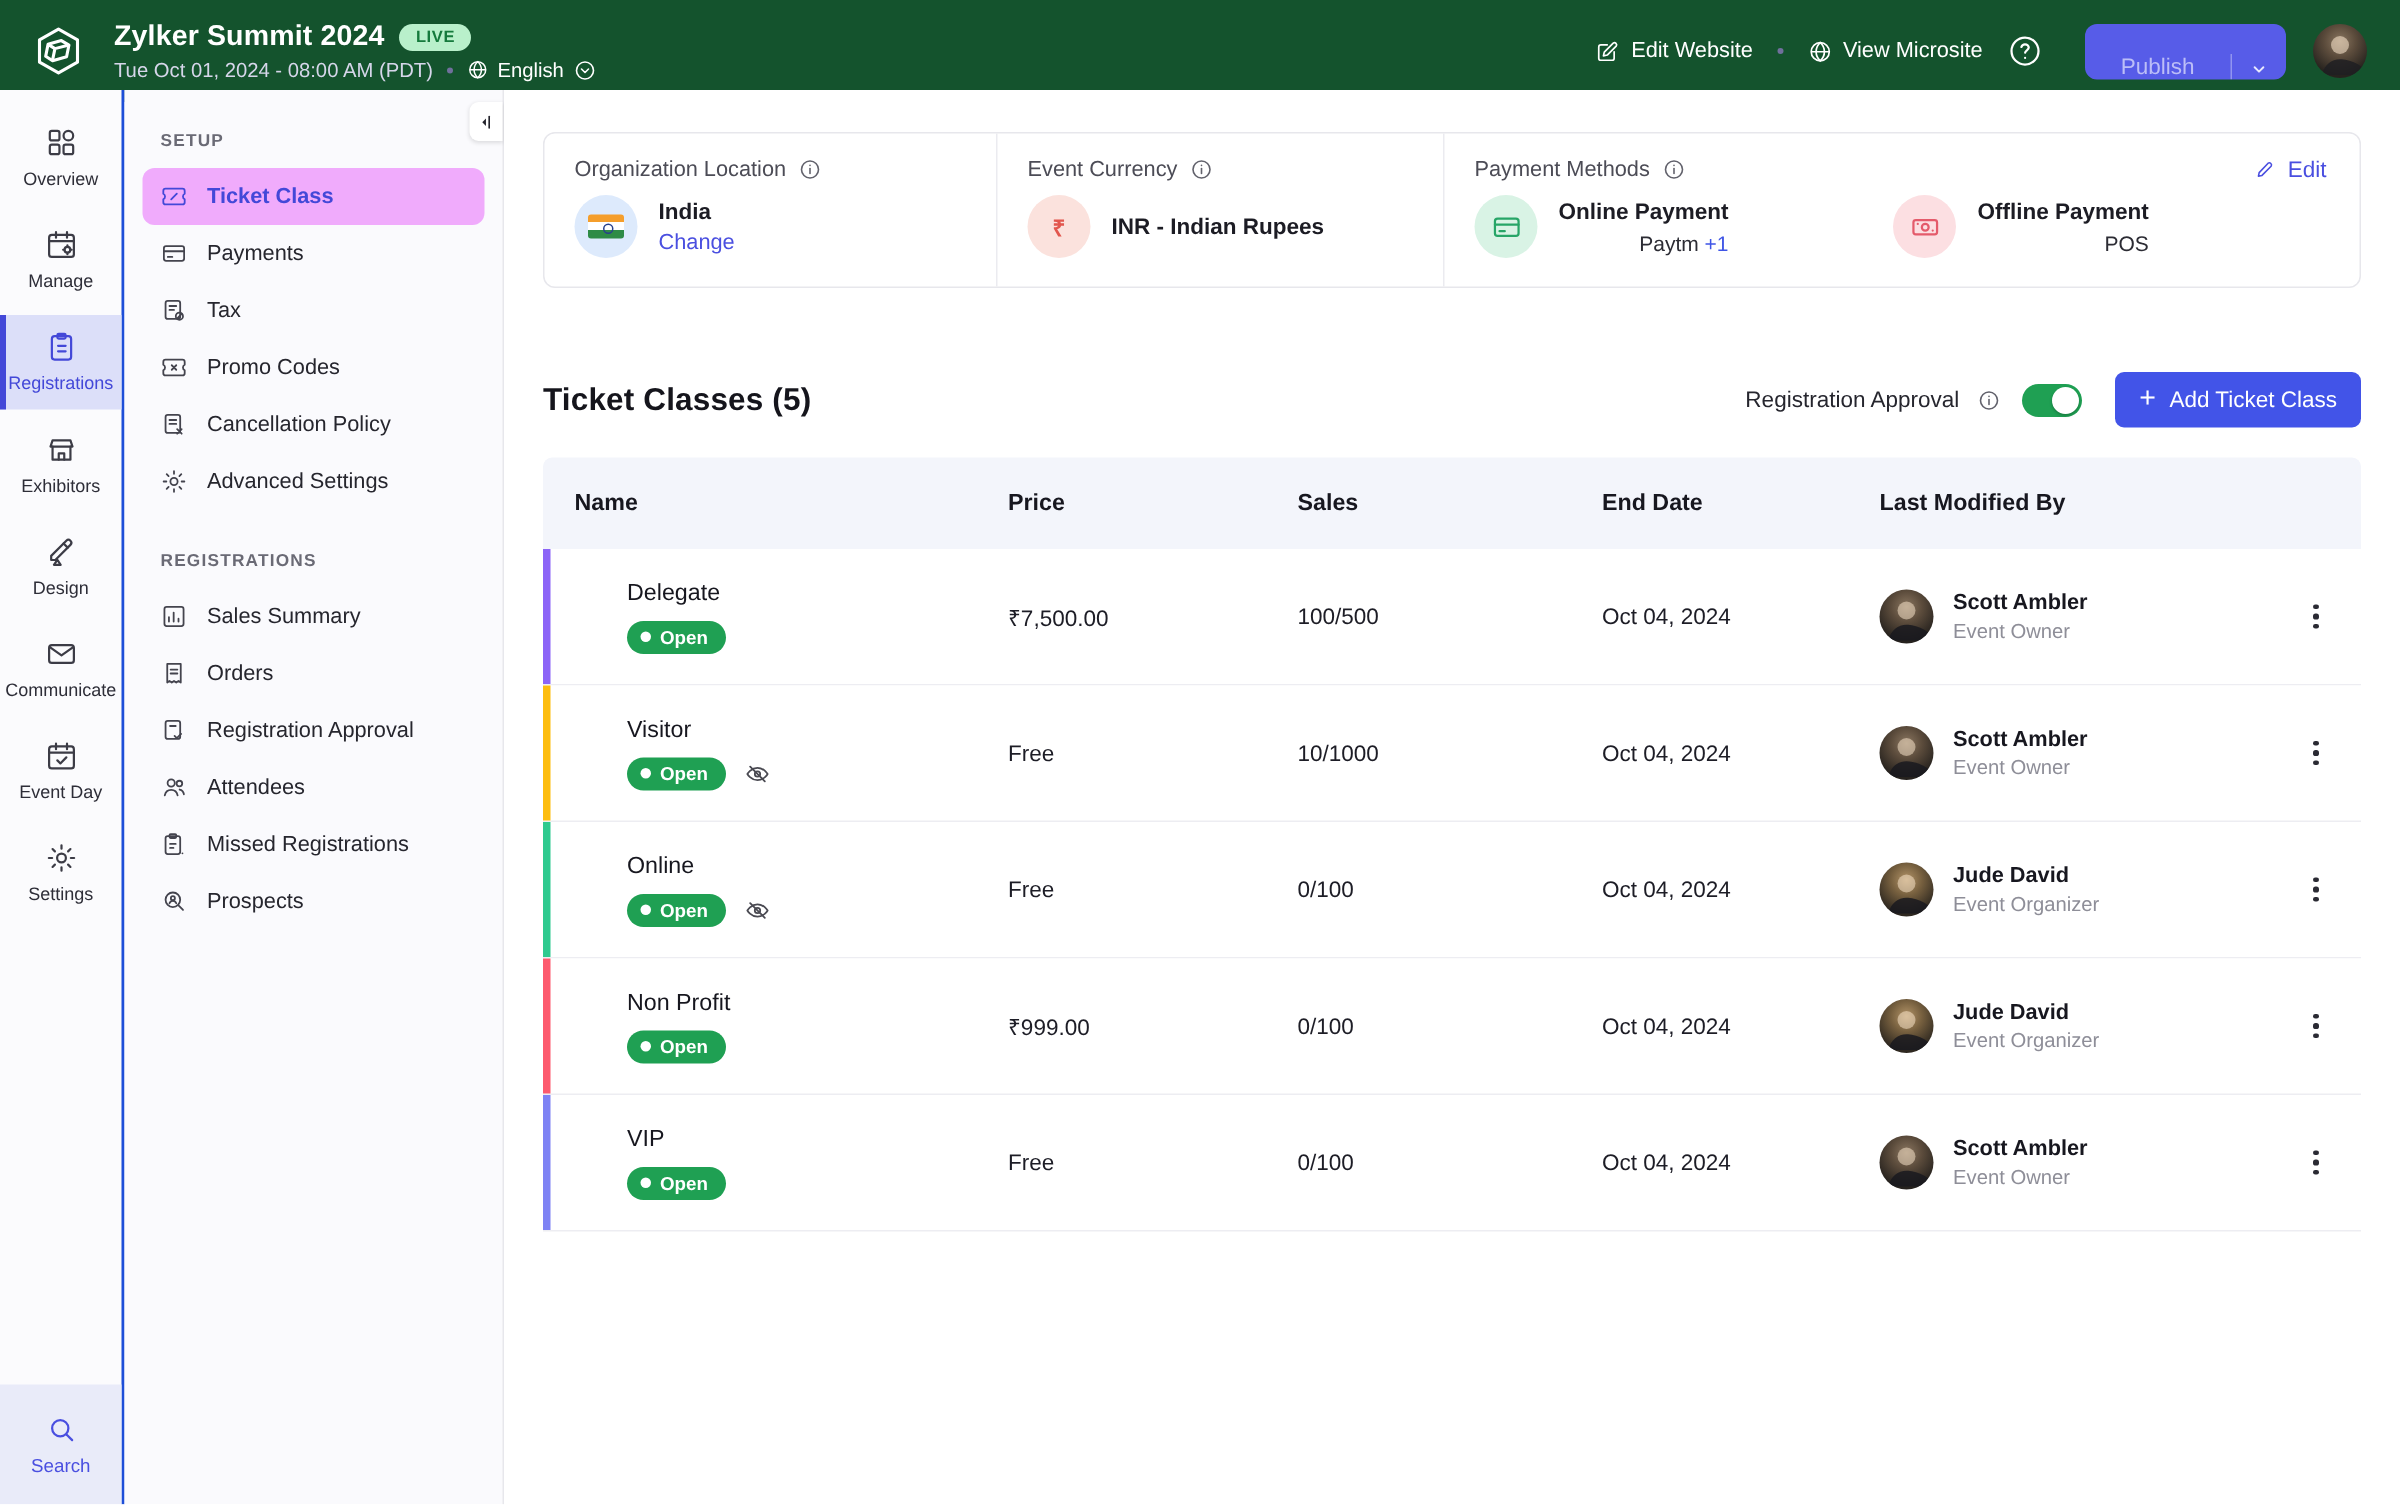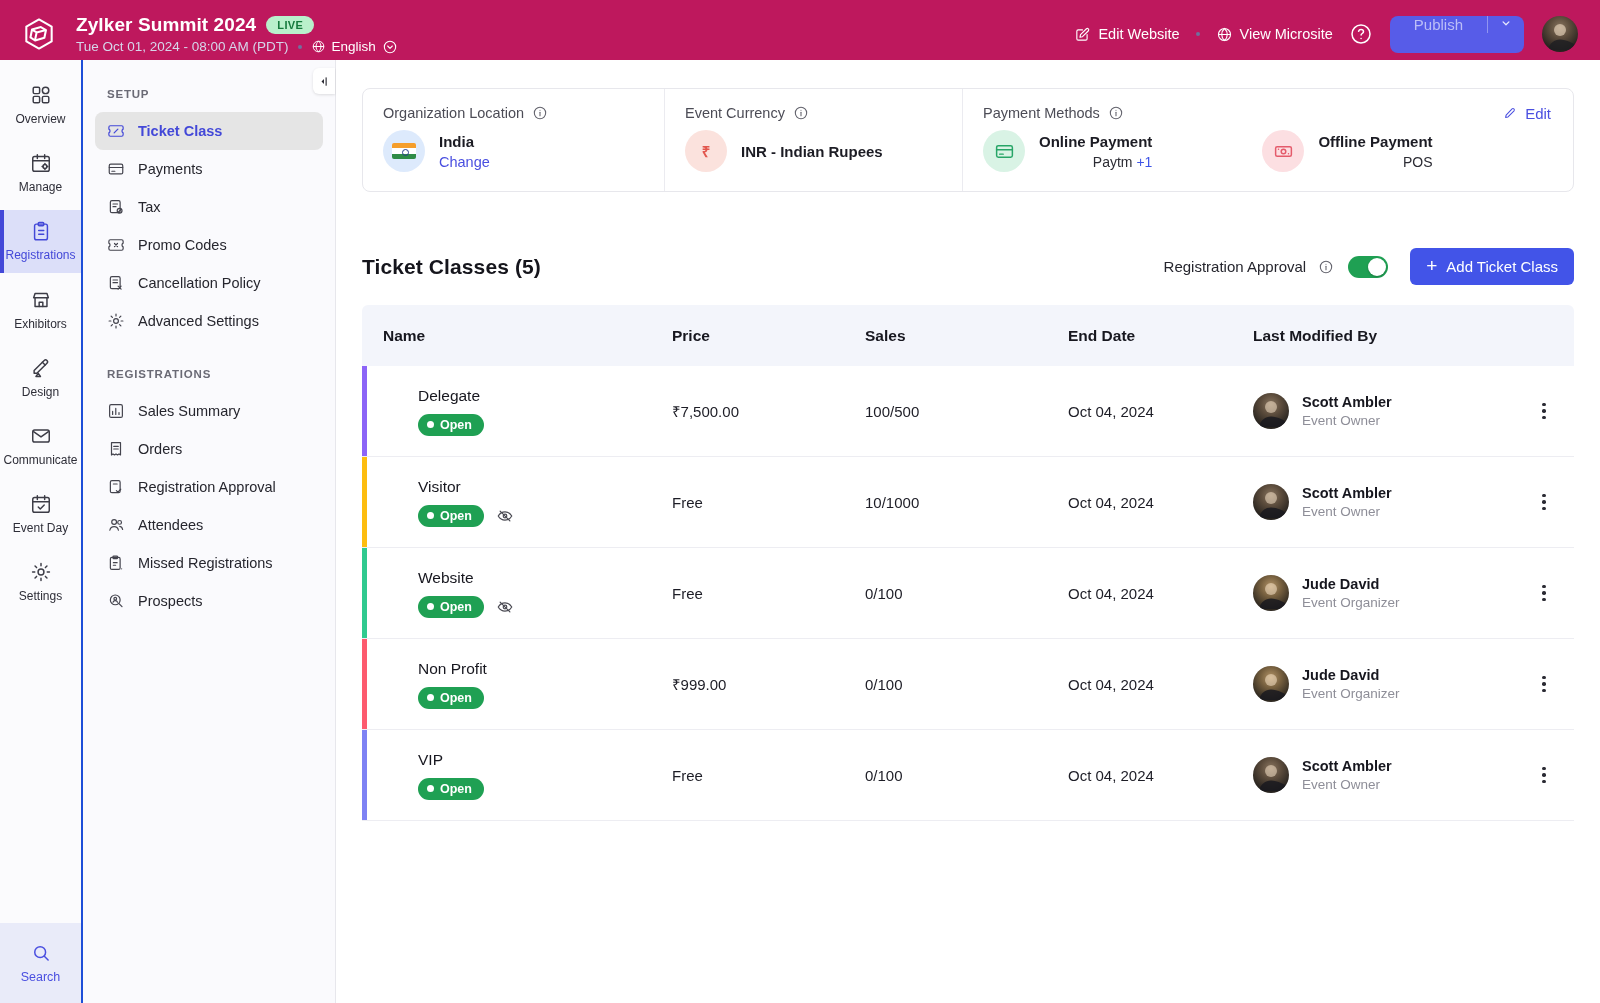--- a/index.html
+++ b/index.html
@@ -1,34 +1,34 @@
 <!DOCTYPE html>
 <html><head>
 <meta charset="utf-8">
 <style>
   * { margin:0; padding:0; box-sizing:border-box; }
   html,body { width:1600px; height:1003px; }
   body { font-family:"Liberation Sans", sans-serif; background:#fff; color:#1d1d26; }
   .screen { position:relative; width:1600px; height:1003px; overflow:hidden; background:#fff; }
 
   
-  .topbar { position:absolute; top:0; left:0; right:0; height:68px; background:#be185d; display:flex; align-items:center; padding:0 22px 0 20px; }
+  .topbar { position:absolute; top:0; left:0; right:0; height:68px; background:#14532d; display:flex; align-items:center; padding:0 22px 0 20px; }
   .logo { width:38px; height:38px; color:#fff; margin-right:18px; flex:none; }
   .title-block { display:flex; flex-direction:column; gap:3px; }
   .title-row { display:flex; align-items:center; gap:10px; }
   .event-title { color:#fff; font-size:19px; font-weight:700; letter-spacing:.1px; }
   .live-badge { background:#b9f0cb; color:#157a3c; font-size:11px; font-weight:700; letter-spacing:.4px; padding:3px 11px; border-radius:11px; }
   .subtitle-row { display:flex; align-items:center; gap:9px; color:#d6d6ea; font-size:13.5px; }
   .dot-sep { width:4px; height:4px; border-radius:50%; background:#70709c; flex:none; }
   .lang { display:flex; align-items:flex-start; gap:6px; color:#fff; }
   .ic { display:block; }
   .topbar-right { margin-left:auto; display:flex; align-items:center; gap:16px; color:#fff; }
   .tb-link { display:flex; align-items:center; gap:7px; font-size:14.5px; color:#fff; cursor:pointer; }
   .help-btn { width:24px; height:24px; color:#fff; }
-  .publish-btn { display:flex; align-items:flex-start; height:37px; background:#575ce8; border-radius:8px; overflow:hidden; margin-left:1px; }
+  .publish-btn { display:flex; align-items:flex-end; height:37px; background:#575ce8; border-radius:8px; overflow:hidden; margin-left:12px; }
   .publish-main { display:flex; align-items:center; padding:0 24px; color:#bcbef7; font-size:15px; border-right:1px solid rgba(255,255,255,.35); }
   .publish-caret { width:36px; display:flex; align-items:center; justify-content:center; color:#e7e8fd; }
   .avatar { border-radius:50%; background:radial-gradient(circle at 50% 32%, #8a7660 0%, #5c4c3c 34%, #26221e 75%); position:relative; overflow:hidden; flex:none; }
   .avatar svg { position:absolute; inset:0; }
   .avatar-top { width:36px; height:36px; margin-left:2px; }
   .avatar-jude { background:radial-gradient(circle at 50% 32%, #b39468 0%, #77603f 34%, #2e2820 75%); }
 
   
   .rail { position:absolute; left:0; top:60px; bottom:0; width:83px; background:#fbfbfd; border-right:2px solid #1d4ed8; display:flex; flex-direction:column; align-items:stretch; padding-top:14px; }
   .rail-item { display:flex; flex-direction:column; align-items:center; gap:7px; padding:10px 2px; margin-bottom:6px; color:#33333d; cursor:pointer; position:relative; }
@@ -41,21 +41,21 @@
   .rail-search .r-ic { width:20px; height:20px; }
   .rail-search .r-label { font-size:12.5px; }
 
   
   .submenu { position:absolute; left:83px; top:60px; bottom:0; width:253px; background:#fafafd; border-right:1px solid #e7e7ec; padding:22px 12px 0; }
   .collapse-btn { position:absolute; top:8px; right:0px; width:22px; height:26px; background:#fff; border-radius:6px 0 0 6px; display:flex; align-items:center; justify-content:center; color:#23232b; cursor:pointer; box-shadow:0 1px 3px rgba(0,0,0,.12); }
   .menu-header { font-size:11.5px; font-weight:700; letter-spacing:.8px; color:#6a6a75; margin:6px 12px 12px; }
   .menu-header.second { margin-top:28px; }
   .menu-item { display:flex; align-items:center; gap:13px; height:38px; padding:0 12px; border-radius:8px; font-size:14.5px; color:#26262e; cursor:pointer; }
   .menu-item .m-ic { width:18px; height:18px; color:#44444e; flex:none; }
-  .menu-item.active { background:#e5e5e5; color:#4348d8; font-weight:600; }
+  .menu-item.active { background:#f0abfc; color:#4348d8; font-weight:600; }
   .menu-item.active .m-ic { color:#4348d8; }
 
   
   .main { position:absolute; left:336px; top:60px; right:0; bottom:0; background:#fff; overflow:hidden; }
 
   .cards { margin:28px 26px 0 26px; height:104px; border:1px solid #e7e7ec; border-radius:8px; background:#fff; display:flex; }
   .card-sec { padding:16px 0 0 20px; position:relative; }
   .card-sec.s1 { width:302px; border-right:1px solid #ebebf0; }
   .card-sec.s2 { width:298px; border-right:1px solid #ebebf0; }
   .card-sec.s3 { flex:1; }
@@ -556,21 +556,21 @@
         <span class="kebab">
             <i></i>
             <i></i>
             <i></i>
           </span>
       </div>
 
       <div class="trow">
         <span class="accent" style="background-color: rgb(47, 202, 143);"></span>
         <div class="cell-name">
-          <span class="t-name">Website</span>
+          <span class="t-name">Online</span>
           <span class="badge-row">
             <span class="open-badge">
                 <span class="odot"></span>
                 <span class="otext">Open</span>
               </span>
             <svg class="eye-off ic" viewBox="0 0 24 24" fill="none" stroke="currentColor" stroke-width="1.6" stroke-linecap="round" stroke-linejoin="round">
                 <path d="M3 12s3.2-5.5 9-5.5S21 12 21 12s-3.2 5.5-9 5.5S3 12 3 12z"></path>
                 <circle cx="12" cy="12" r="2.4"></circle>
                 <path d="m5.5 5.5 13 13"></path>
               </svg>

